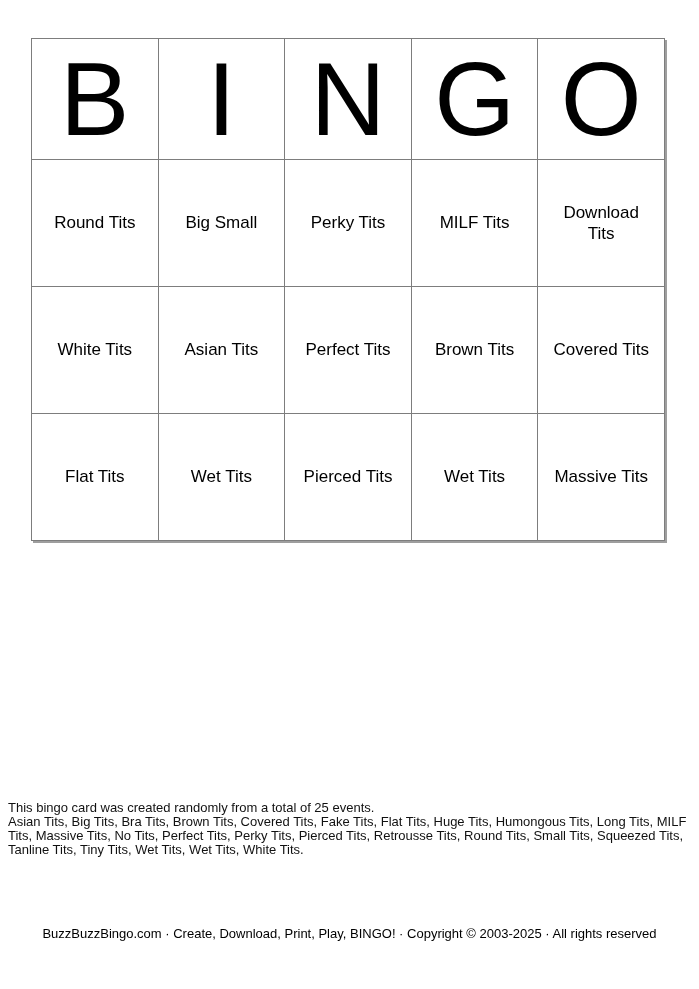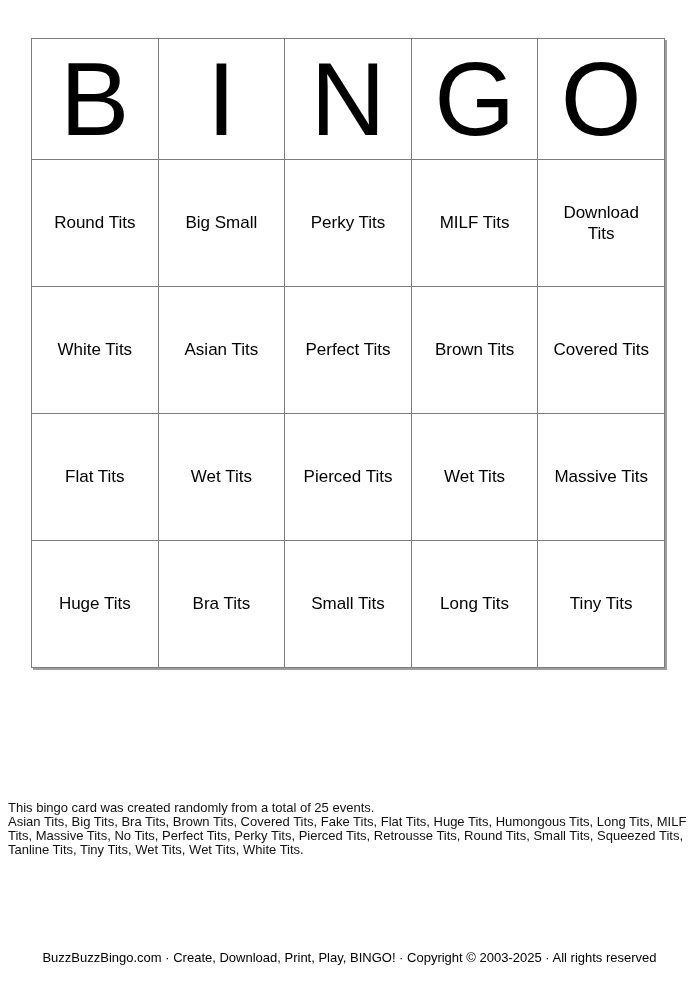--- a/index.html
+++ b/index.html
@@ -52,21 +52,21 @@
     left: 8px;
     top: 801px;
     width: 680px;
     font-size: 13px;
     line-height: 14px;
     color: #111111;
   }
   .site-credit {
     position: absolute;
     left: 0;
-    top: 950px;
+    top: 926px;
     width: 699px;
     text-align: center;
     font-size: 13px;
     color: #000000;
   }
 </style>
 </head>
 <body>
 
 <table class="card-table">
@@ -94,27 +94,20 @@
       <td>Brown Tits</td>
       <td>Covered Tits</td>
     </tr>
     <tr>
       <td>Flat Tits</td>
       <td>Wet Tits</td>
       <td>Pierced Tits</td>
       <td>Wet Tits</td>
       <td>Massive Tits</td>
     </tr>
-    <tr>
-      <td>Huge Tits</td>
-      <td>Bra Tits</td>
-      <td>Small Tits</td>
-      <td>Long Tits</td>
-      <td>Tiny Tits</td>
-    </tr>
   </tbody>
 </table>
 
 <div class="fine-print">
   <div>This bingo card was created randomly from a total of 25 events.</div>
   <div>Asian Tits, Big Tits, Bra Tits, Brown Tits, Covered Tits, Fake Tits, Flat Tits, Huge Tits, Humongous Tits, Long Tits, MILF Tits, Massive Tits, No Tits, Perfect Tits, Perky Tits, Pierced Tits, Retrousse Tits, Round Tits, Small Tits, Squeezed Tits, Tanline Tits, Tiny Tits, Wet Tits, Wet Tits, White Tits.</div>
 </div>
 
 <div class="site-credit">BuzzBuzzBingo.com · Create, Download, Print, Play, BINGO! · Copyright © 2003-2025 · All rights reserved</div>
 

